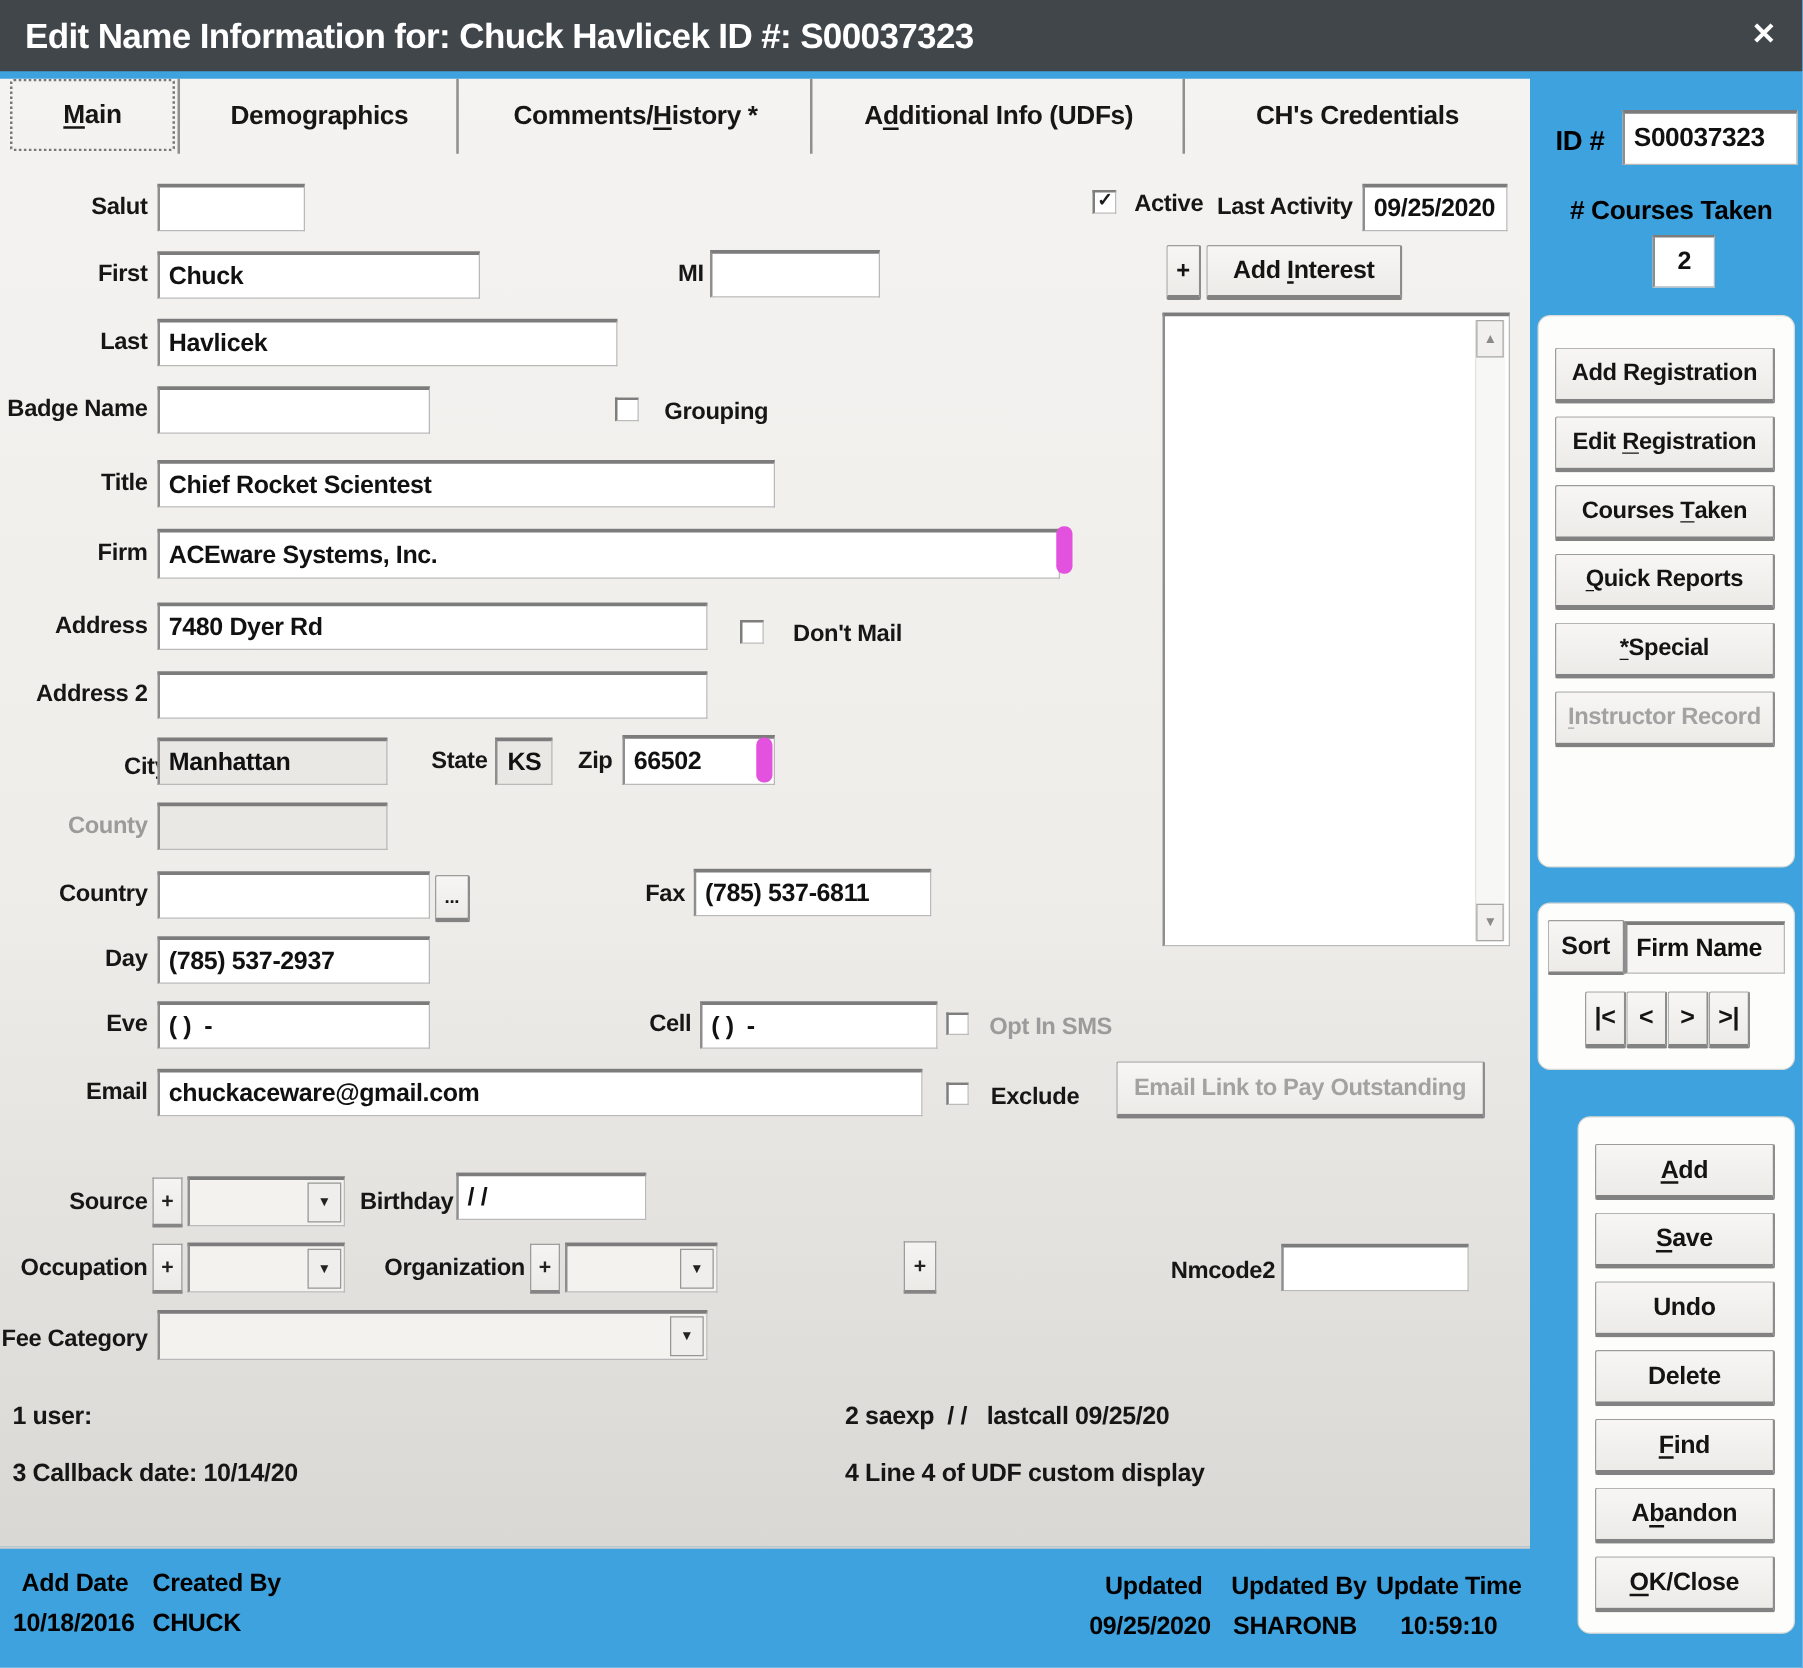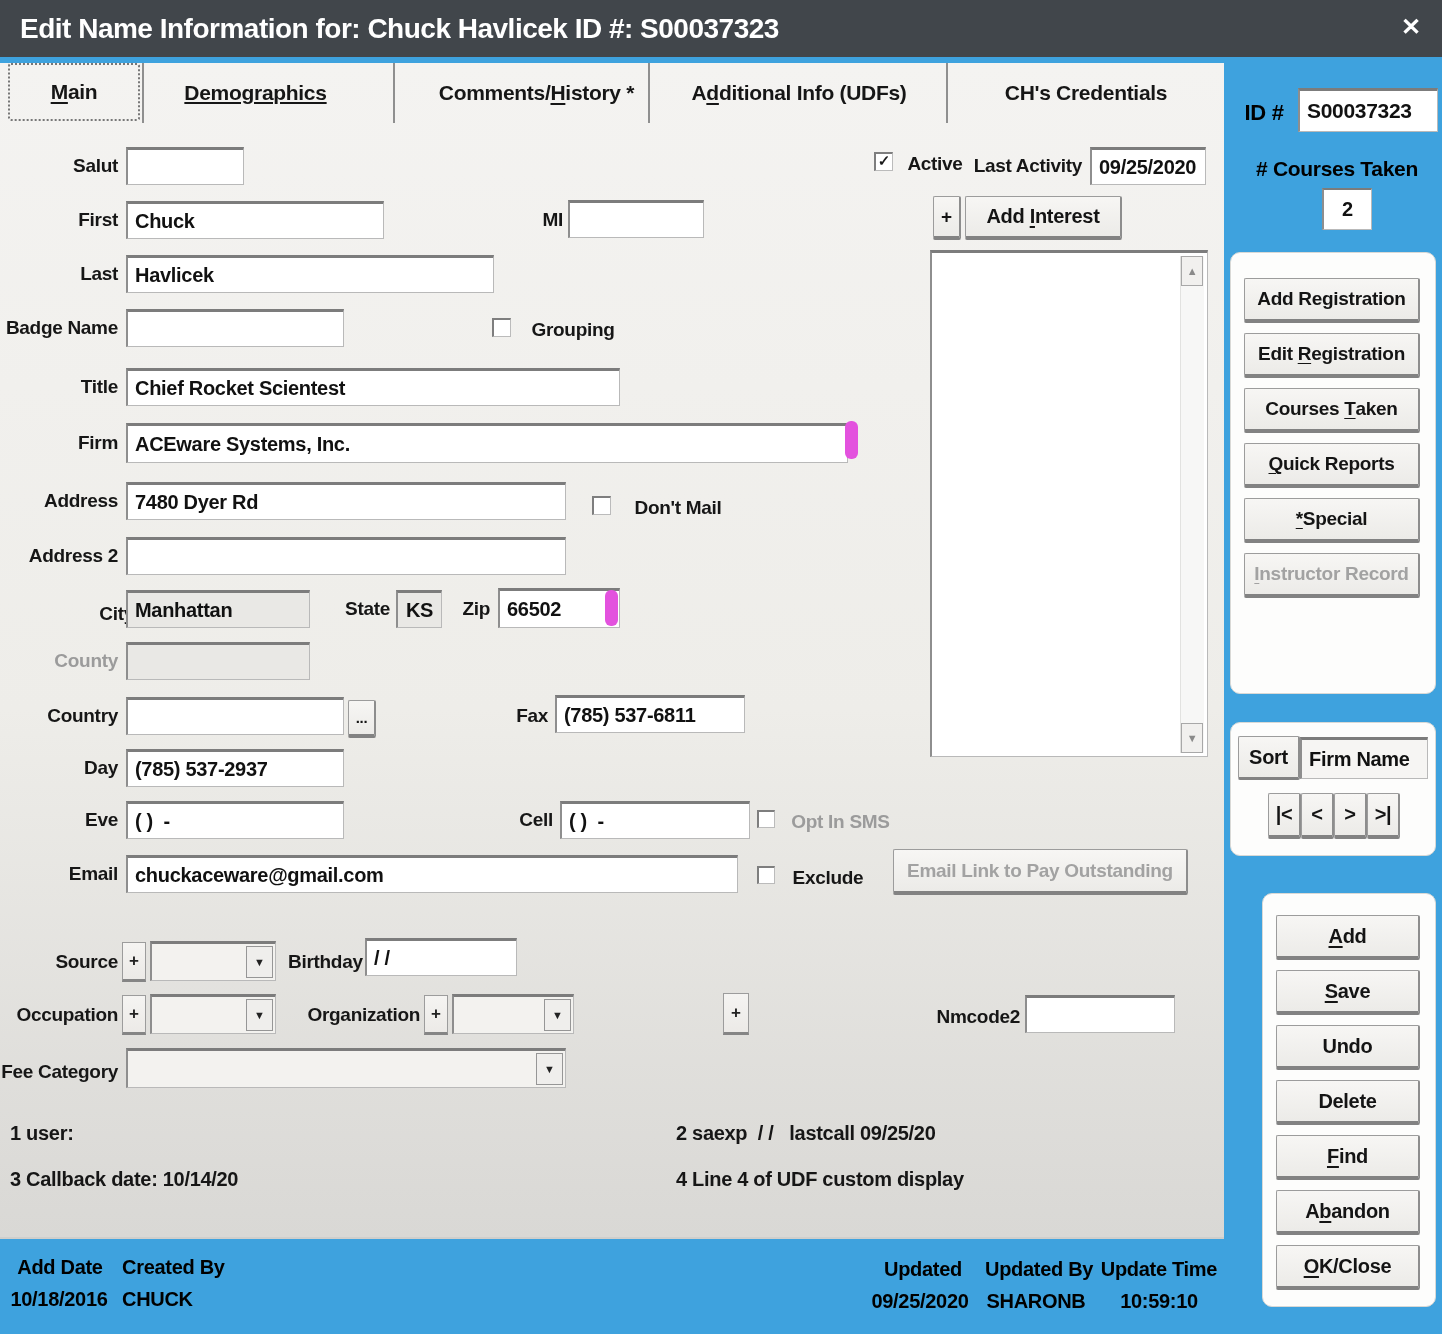--- a/index.html
+++ b/index.html
@@ -56,26 +56,26 @@
   </div>
   <div class="close">✕</div>
 
   <div class="main">
 
     <div class="tab sel" style="left:8px;width:128px;">
         <span></span>
         <span class="hk">M</span>
         <span>ain</span>
       </div>
-    <div class="tab sep" style="left:142px;width:223px;text-decoration:underline;">
+    <div class="tab sep" style="left:142px;width:223px;">
         <span>Demographics</span>
         <span class="hk"></span>
         <span></span>
       </div>
-    <div class="tab sep" style="left:365px;width:283px;margin-left:28px;">
+    <div class="tab sep" style="left:365px;width:283px;">
         <span>Comments/</span>
         <span class="hk">H</span>
         <span>istory *</span>
       </div>
     <div class="tab sep" style="left:648px;width:298px;">
         <span>A</span>
         <span class="hk">d</span>
         <span>ditional Info (UDFs)</span>
       </div>
     <div class="tab sep" style="left:946px;width:276px;">

